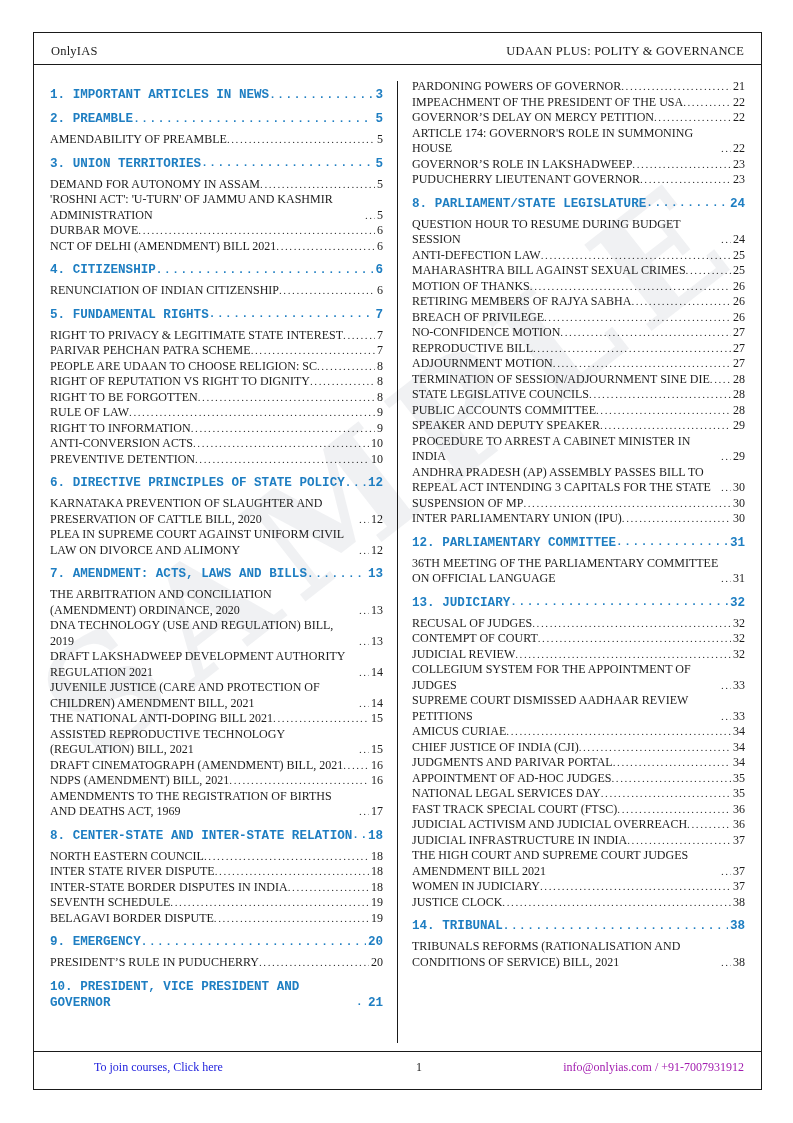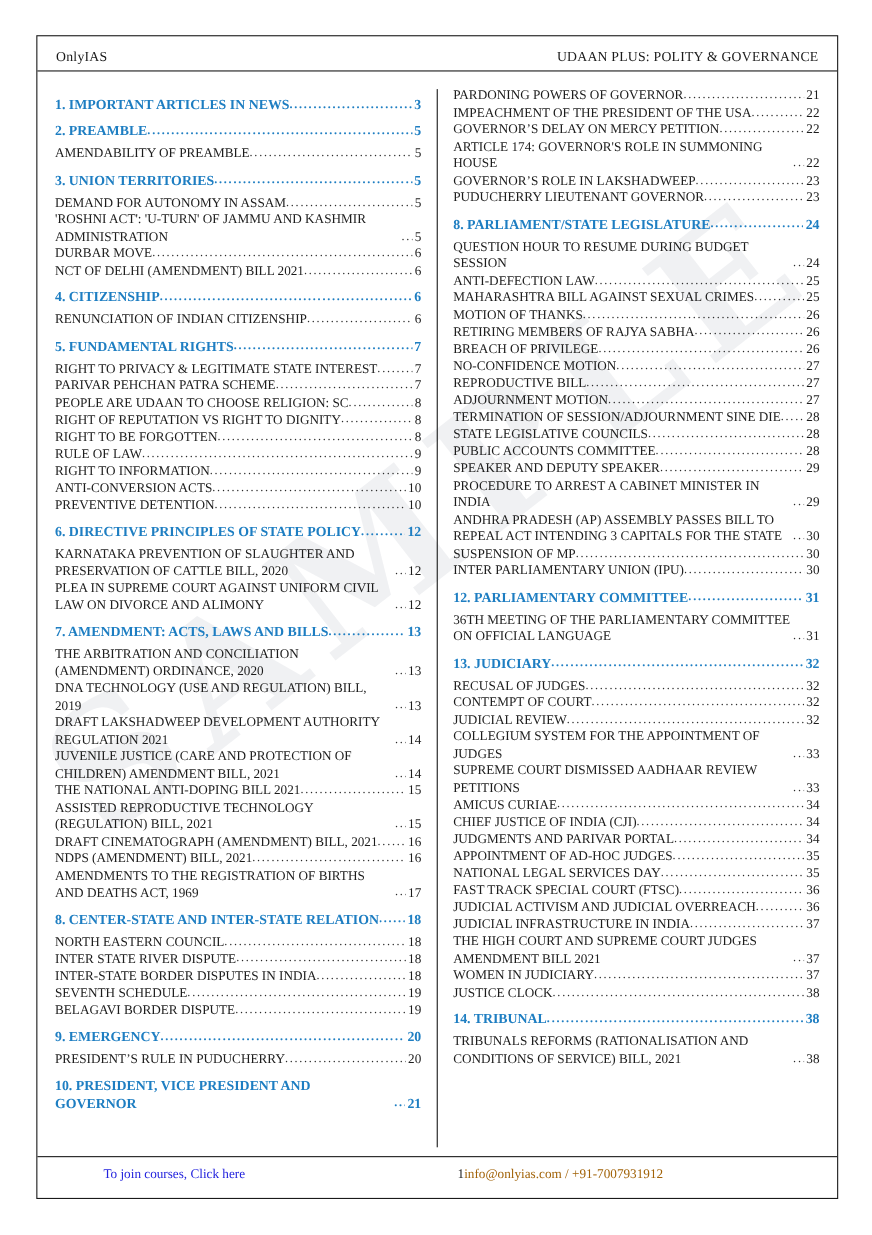--- a/index.html
+++ b/index.html
@@ -21,30 +21,30 @@
   .col{width:333px;}
   .divider{width:1px;background:#1a1a1a;margin:2px 14px 8px 14px;}
   
   .entry{display:flex;align-items:flex-end;font-size:12px;line-height:15.5px;}
   .entry .label{flex:0 1 auto;}
   .entry .dots{flex:1 1 10px;min-width:10px;overflow:hidden;white-space:nowrap;
         color:#2b2b2b;letter-spacing:1.6px;font-size:11px;line-height:15.5px;}
   .entry .dots::after{content:"........................................................................................................................";}
   .entry .num{flex:0 0 auto;padding-left:2px;}
   .entry.section{font-weight:bold;font-size:12.6px;line-height:16px;
-        margin:8px 0 5px 0;color:var(--head-blue);}
+        margin:8px 0 5px 0;color:var(--head-blue);font-family:Liberation Mono, monospace;}
   .entry.section .dots{color:var(--head-blue);letter-spacing:1.6px;}
   .entry.section .num{color:var(--head-blue);}
   .entry.item{color:#1c1c1c;}
   
   .ftr{border-top:1.3px solid #1a1a1a;display:flex;align-items:baseline;
         padding:8px 17px 14px 17px;font-size:12px;}
   .ftr .left{flex:1;text-align:left;color:var(--link-blue);margin-left:43px;}
   .ftr .center{flex:0 0 auto;text-align:center;}
-  .ftr .right{flex:1;color:#a16207;}
+  .ftr .right{flex:1;text-align:right;color:#a21caf;}
 </style>
 </head>
 <body>
 
 <div class="page">
   <div class="watermark">SAMPLE</div>
   <div class="frame">
     <div class="hdr">
       <span>OnlyIAS</span>
       <span>UDAAN PLUS: POLITY &amp; GOVERNANCE</span>

